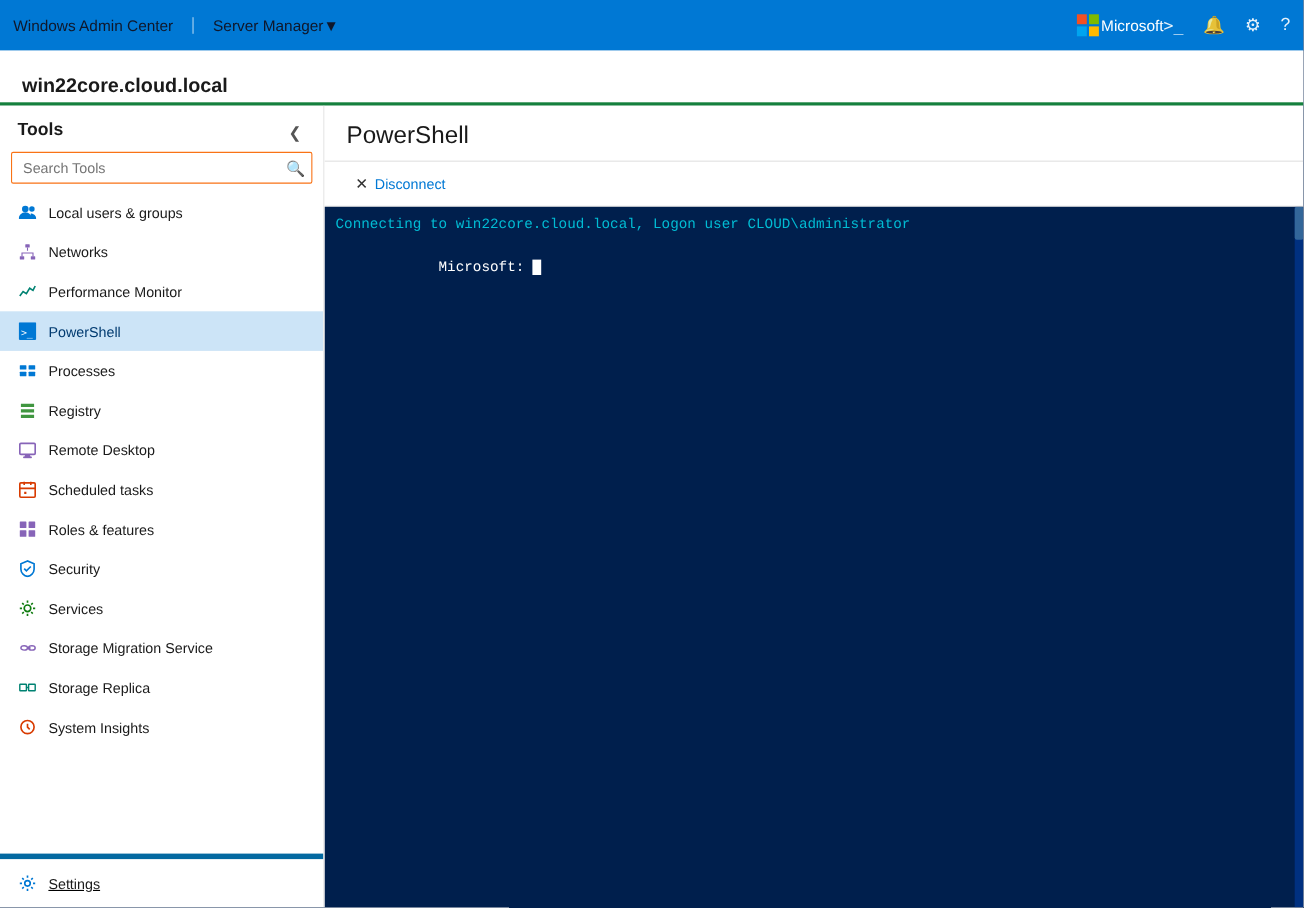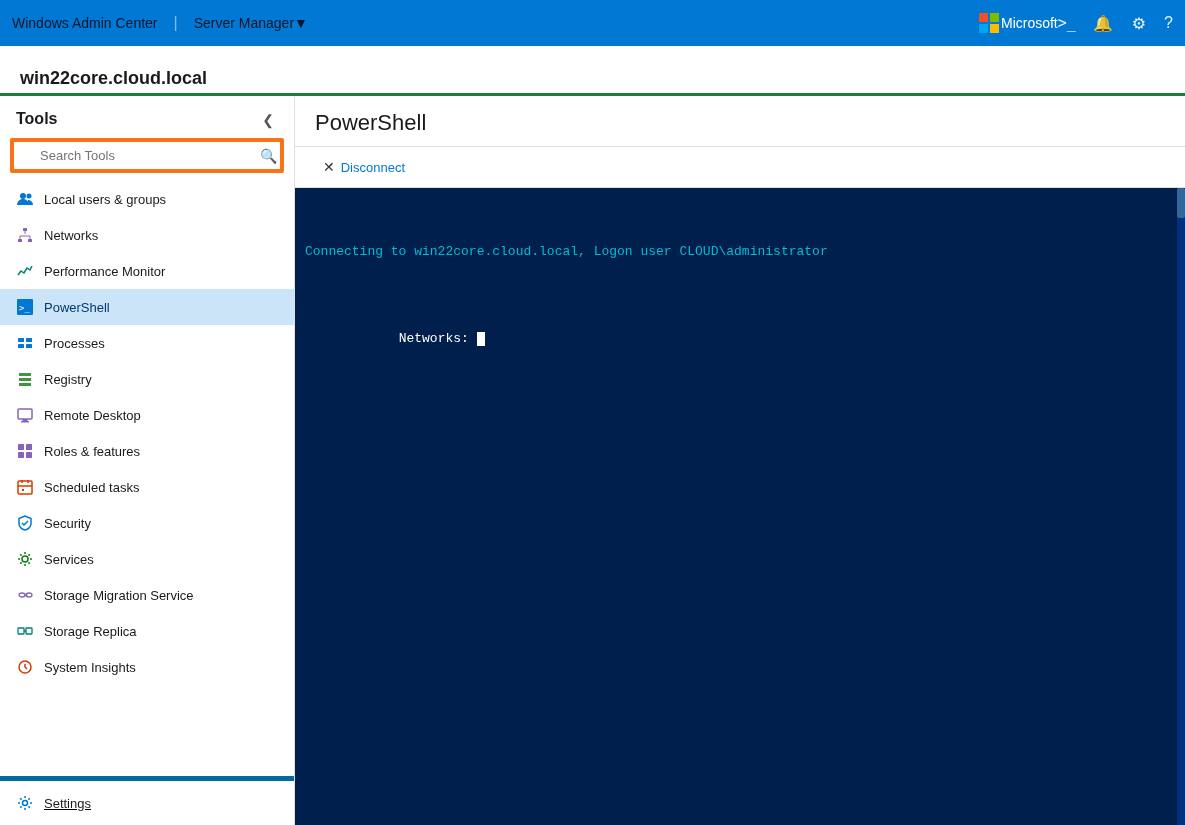--- a/index.html
+++ b/index.html
@@ -129,22 +129,22 @@
       color: #555;
       font-size: 14px;
       padding: 2px 4px;
     }
     .search-box {
       margin: 0 10px 8px 10px;
       position: relative;
     }
     .search-input {
       width: 100%;
-      padding: 6px 30px 6px 26px;
-      border: 4px solid #f97316;
+      padding: 6px 30px 6px 10px;
+      border: 1px solid #f97316;
       border-radius: 2px;
       font-size: 13px;
       outline: none;
     }
     .search-icon-btn {
       position: absolute;
       right: 6px;
       top: 50%;
       transform: translateY(-50%);
       background: none;
@@ -250,21 +250,20 @@
     }
     .terminal-content {
       padding: 6px 10px;
       color: #00bcd4;
       font-family: 'Consolas', 'Courier New', monospace;
       font-size: 13px;
       line-height: 1.5;
     }
     .terminal-line {
       white-space: pre;
-      margin-top: 48px;
     }
     .terminal-prompt {
       color: white;
     }
     .terminal-cursor {
       display: inline-block;
       width: 8px;
       height: 14px;
       background: white;
       vertical-align: middle;
@@ -418,40 +417,40 @@
             <svg viewBox="0 0 16 16" fill="currentColor">
                 <rect x="1" y="2" width="14" height="10" rx="1" fill="none" stroke="currentColor" stroke-width="1.5"></rect>
                 <path d="M6 12l-1 3h6l-1-3" fill="currentColor" stroke="none"></path>
                 <rect x="4" y="14" width="8" height="1.5" rx="0.5"></rect>
               </svg>
           </span>
           <span class="nav-label">Remote Desktop</span>
         </div>
 
         <div class="nav-item">
+          <span class="nav-icon icon-orange">
+            <svg viewBox="0 0 16 16" fill="currentColor">
+                <rect x="1" y="2" width="14" height="13" rx="1" fill="none" stroke="currentColor" stroke-width="1.5"></rect>
+                <path d="M5 1v3M11 1v3M1 7h14" stroke="currentColor" stroke-width="1.5" fill="none"></path>
+                <path d="M5 10h2v2H5z" fill="currentColor"></path>
+              </svg>
+          </span>
+          <span class="nav-label">Scheduled tasks</span>
+        </div>
+
+        <div class="nav-item">
           <span class="nav-icon icon-purple">
             <svg viewBox="0 0 16 16" fill="currentColor">
                 <rect x="1" y="1" width="6" height="6" rx="0.5"></rect>
                 <rect x="9" y="1" width="6" height="6" rx="0.5"></rect>
                 <rect x="1" y="9" width="6" height="6" rx="0.5"></rect>
                 <rect x="9" y="9" width="6" height="6" rx="0.5"></rect>
               </svg>
           </span>
           <span class="nav-label">Roles &amp; features</span>
-        </div>
-
-        <div class="nav-item">
-          <span class="nav-icon icon-orange">
-            <svg viewBox="0 0 16 16" fill="currentColor">
-                <rect x="1" y="2" width="14" height="13" rx="1" fill="none" stroke="currentColor" stroke-width="1.5"></rect>
-                <path d="M5 1v3M11 1v3M1 7h14" stroke="currentColor" stroke-width="1.5" fill="none"></path>
-                <path d="M5 10h2v2H5z" fill="currentColor"></path>
-              </svg>
-          </span>
-          <span class="nav-label">Scheduled tasks</span>
         </div>
 
         <div class="nav-item">
           <span class="nav-icon icon-blue">
             <svg viewBox="0 0 16 16" fill="currentColor">
                 <path d="M8 1L2 3.5v5C2 12 5 14.5 8 15c3-0.5 6-3 6-6.5v-5L8 1z" fill="none" stroke="currentColor" stroke-width="1.5"></path>
                 <path d="M5 8l2 2 4-4" fill="none" stroke="currentColor" stroke-width="1.5"></path>
               </svg>
           </span>
           <span class="nav-label">Security</span>
@@ -522,21 +521,21 @@
       <div class="content-toolbar">
         <button class="disconnect-btn">
           <span style="font-size:14px;color:#333;">✕</span>
           <span>Disconnect</span>
         </button>
       </div>
       <div class="terminal-area">
         <div class="terminal-content">
           <div class="terminal-line">Connecting to win22core.cloud.local, Logon user CLOUD\administrator</div>
           <div class="terminal-line terminal-prompt">
-            <span>Networks: </span><span class="terminal-cursor"></span>
+            <span>Microsoft: </span><span class="terminal-cursor"></span>
           </div>
         </div>
         <div class="terminal-scrollbar">
           <div class="terminal-scrollbar-thumb"></div>
         </div>
       </div>
     </div>
   </div>
 </div>
 

